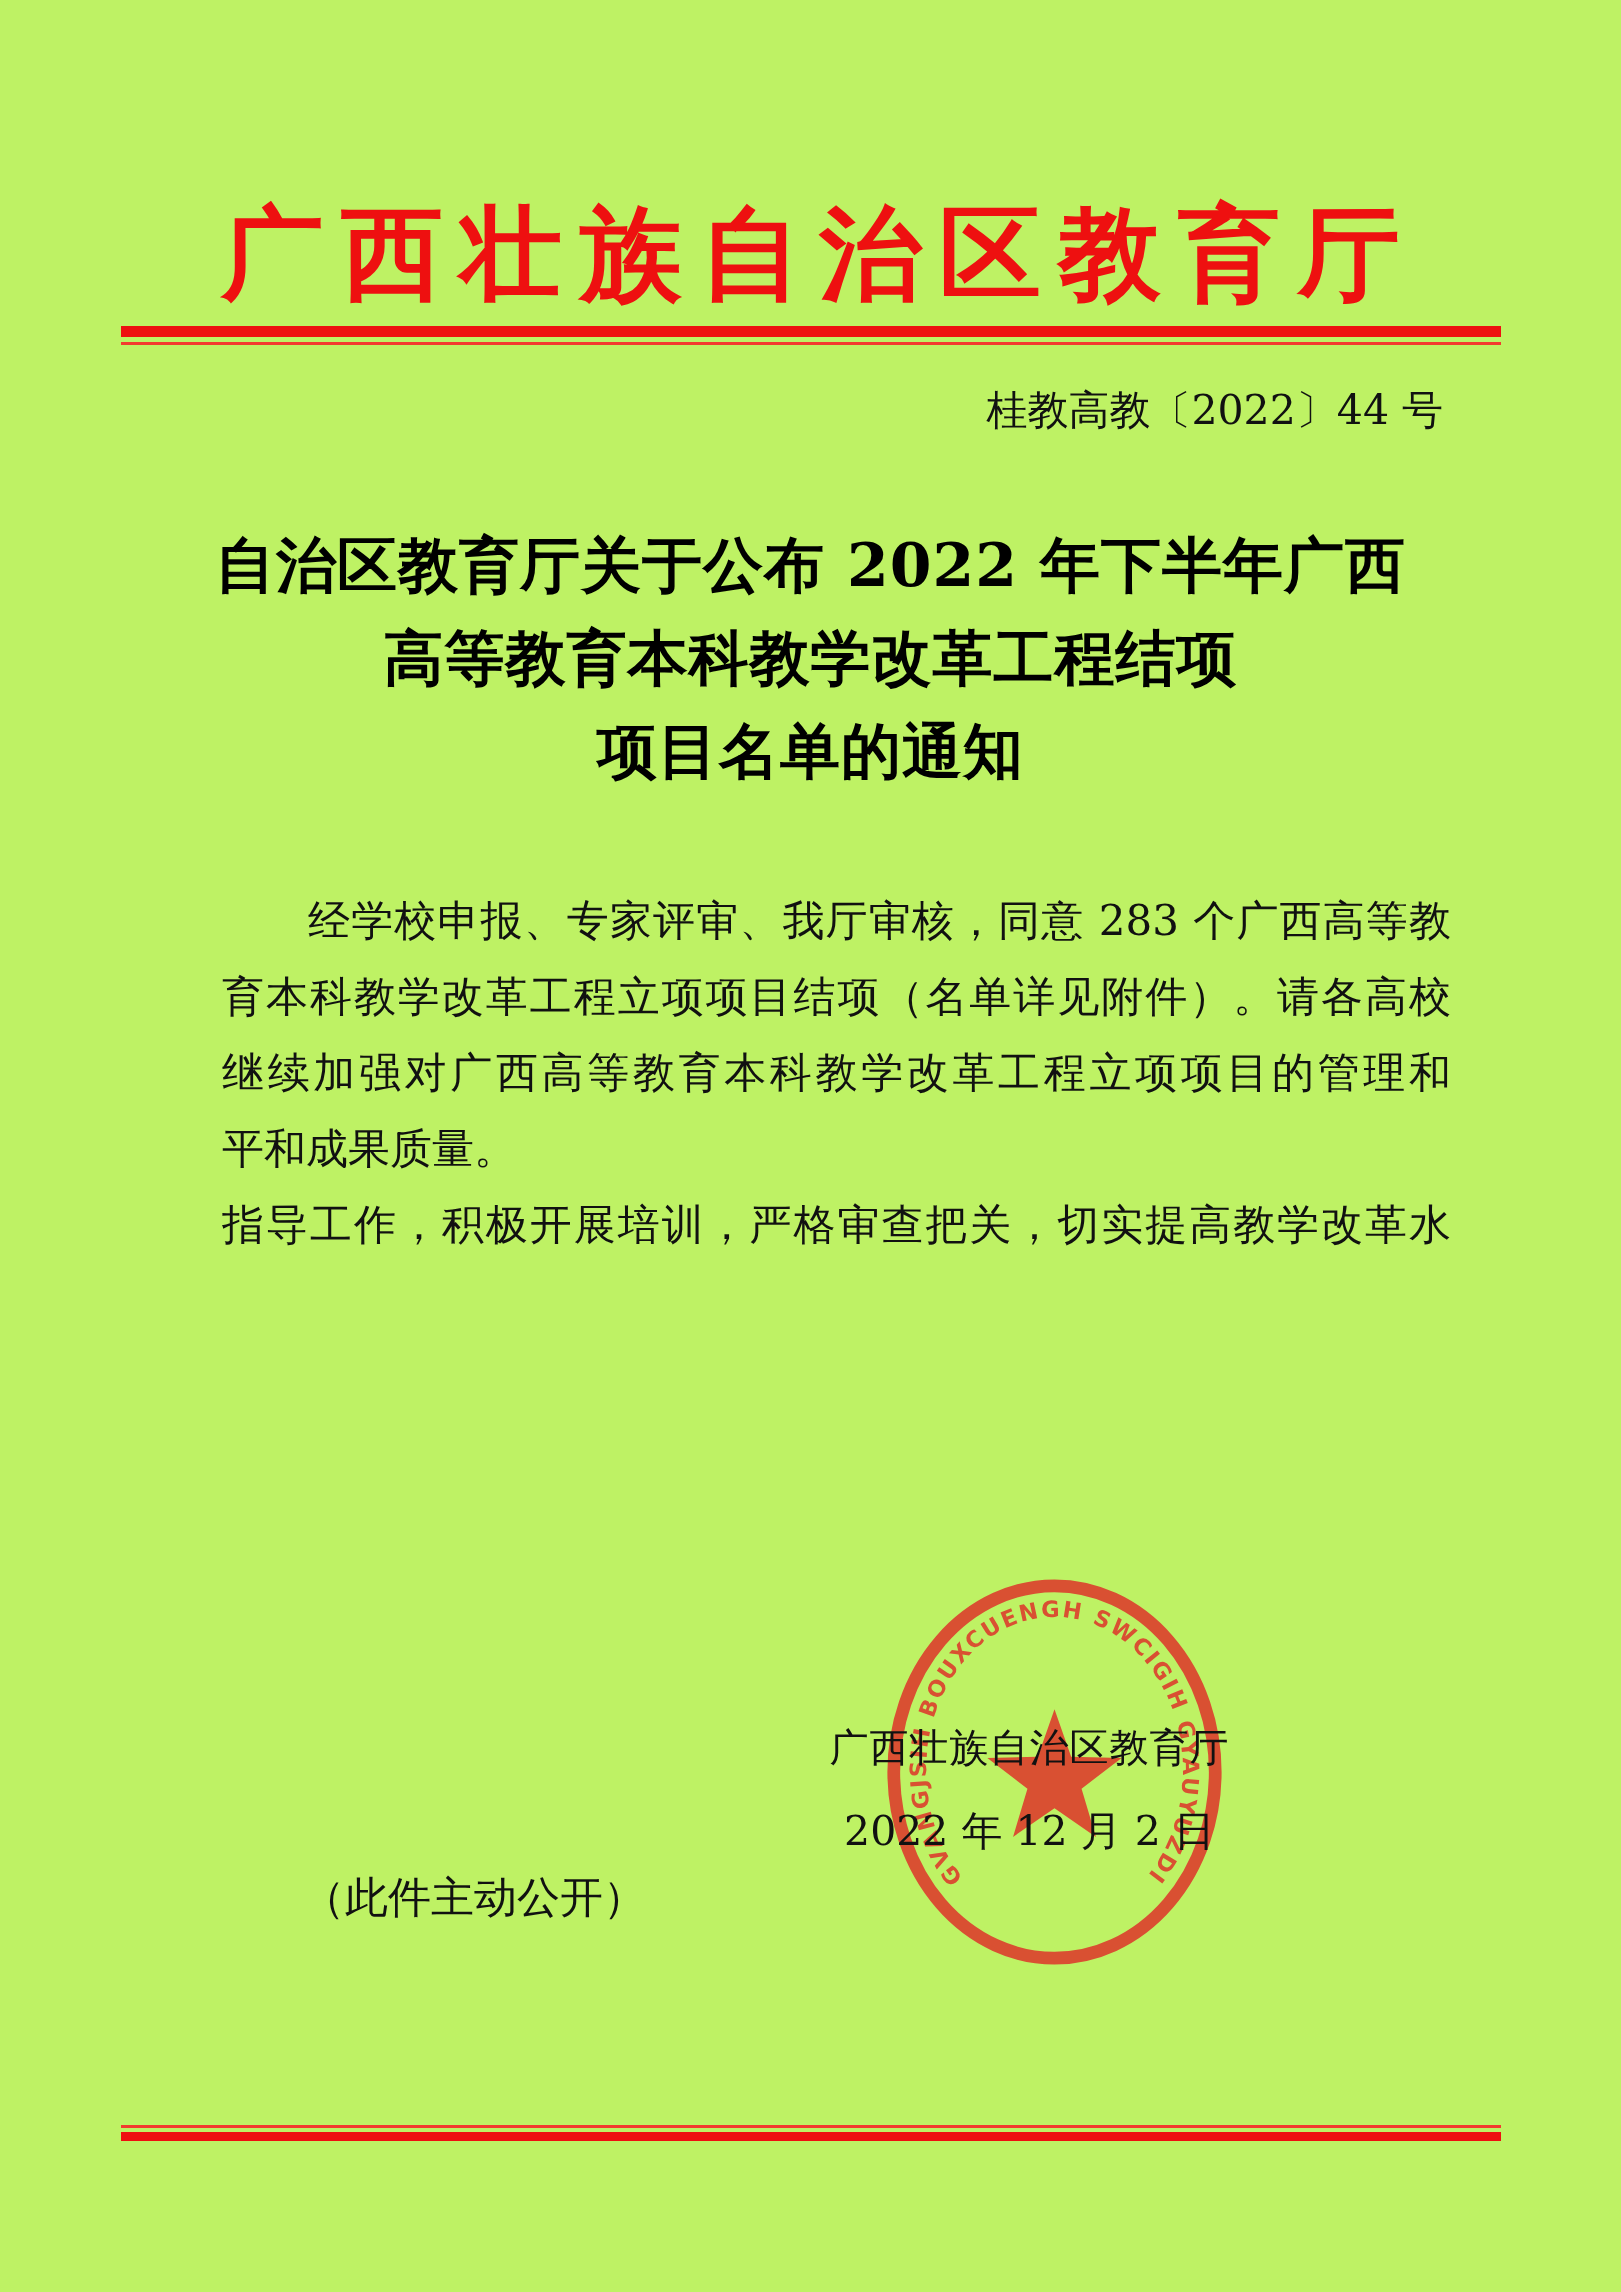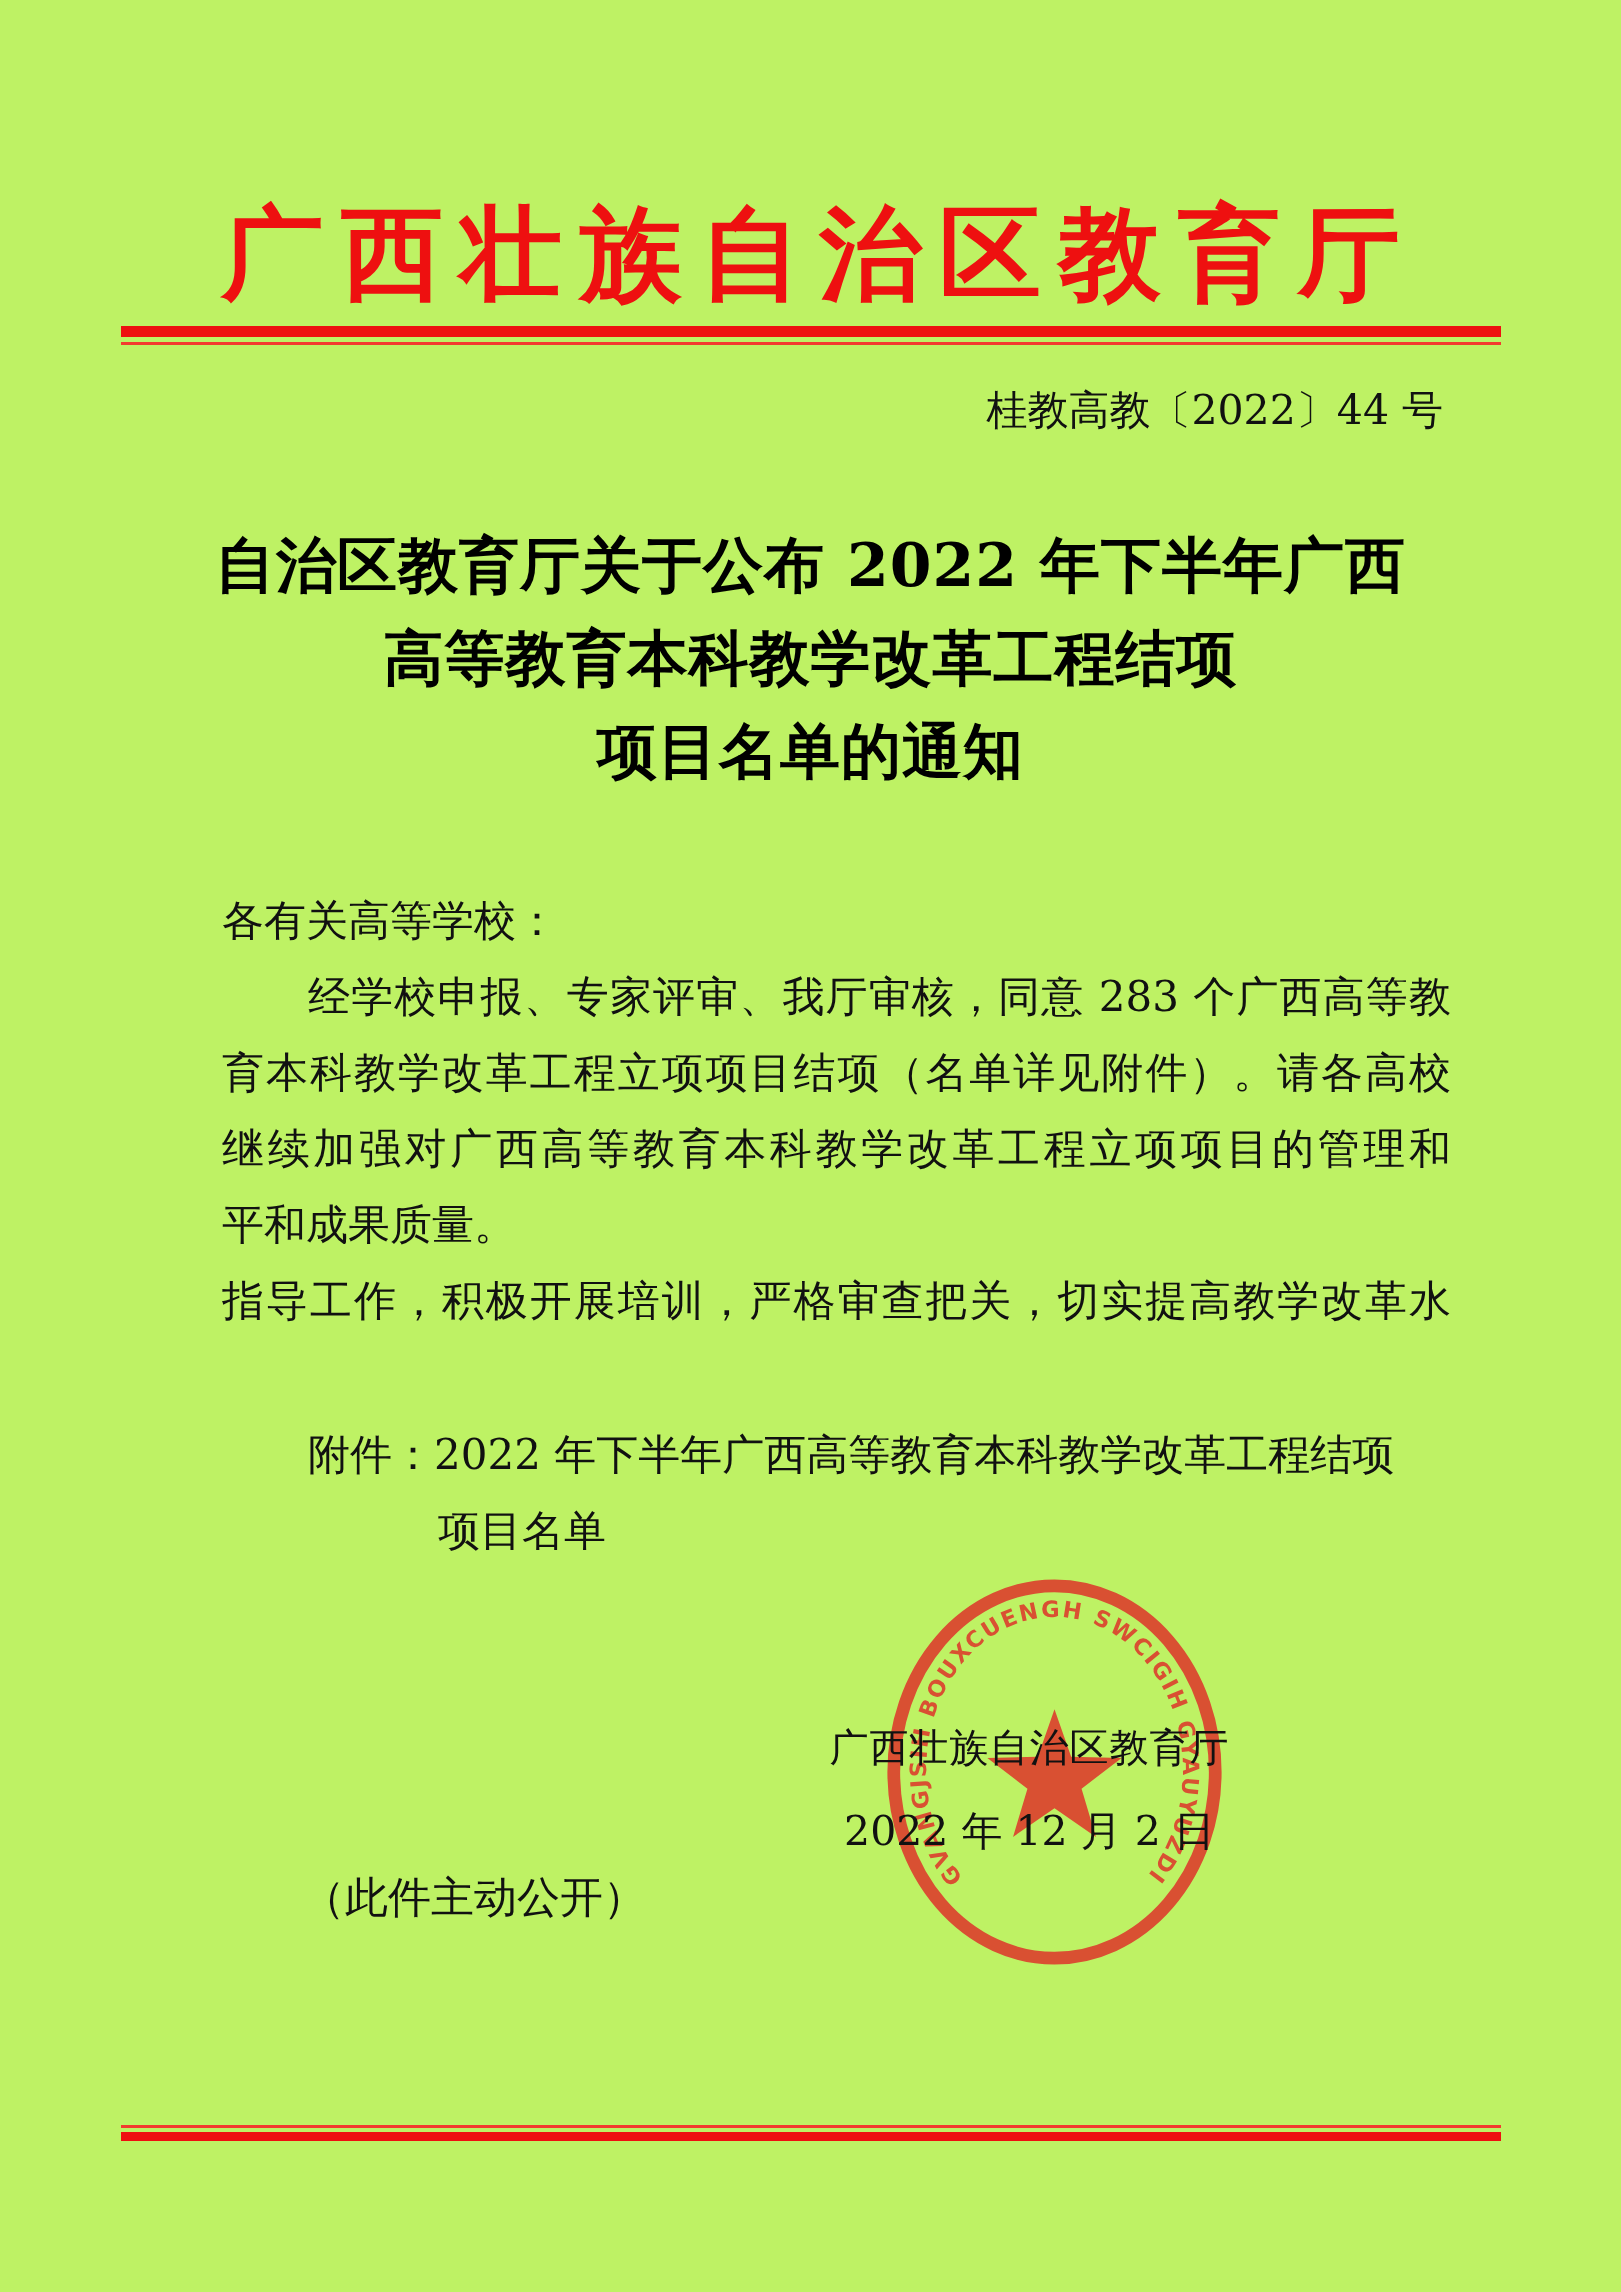--- a/index.html
+++ b/index.html
@@ -154,32 +154,27 @@
 
   <div class="doc-number">桂教高教〔2022〕44 号</div>
 
   <div class="doc-title">
     <div>自治区教育厅关于公布 2022 年下半年广西</div>
     <div>高等教育本科教学改革工程结项</div>
     <div>项目名单的通知</div>
   </div>
 
   <div class="body-block">
-    <div class="line">各有关高等学校：</div>
     <div class="line fill indent">经学校申报、专家评审、我厅审核，同意 283 个广西高等教</div>
     <div class="line fill">育本科教学改革工程立项项目结项（名单详见附件）。请各高校</div>
     <div class="line fill">继续加强对广西高等教育本科教学改革工程立项项目的管理和</div>
     <div class="line">平和成果质量。</div>
     <div class="line fill">指导工作，积极开展培训，严格审查把关，切实提高教学改革水</div>
   </div>
 
-  <div class="attachment-block">
-    <div class="att-line1">附件：2022 年下半年广西高等教育本科教学改革工程结项</div>
-    <div class="att-line2">项目名单</div>
-  </div>
 
   <svg class="stamp" viewBox="0 0 352 404" xmlns="http://www.w3.org/2000/svg">
     <defs>
       <path id="sealArc" d="M 83.1 310.3 A 130 156 0 0 1 176 44 A 130 156 0 0 1 268.9 310.3" fill="none"></path>
     </defs>
     <ellipse cx="176" cy="202" rx="164" ry="190" fill="none" stroke="#dd3a2c" stroke-width="13"></ellipse>
     <polygon points="176,138 193,186.5 244.5,187.8 203.6,219 218.3,268.2 176,239 133.7,268.2 148.4,219 107.5,187.8 159,186.5" fill="#dd3a2c"></polygon>
     <text font-size="23" font-weight="bold" fill="#dd3a2c" letter-spacing="2" font-family="DejaVu Sans, Liberation Sans, sans-serif">
       <textPath href="#sealArc" startOffset="0">GVANGJSIH BOUXCUENGH SWCIGIH GYAUYUZDINGH 广西壮族自治区教育厅</textPath>
     </text>

